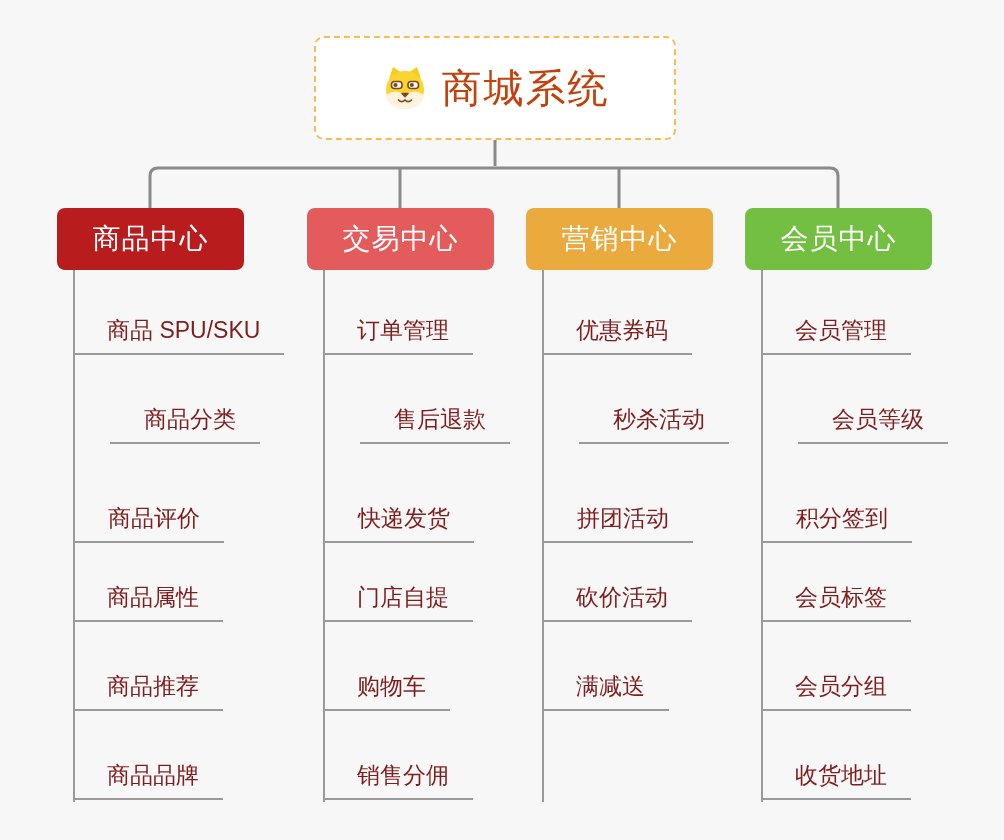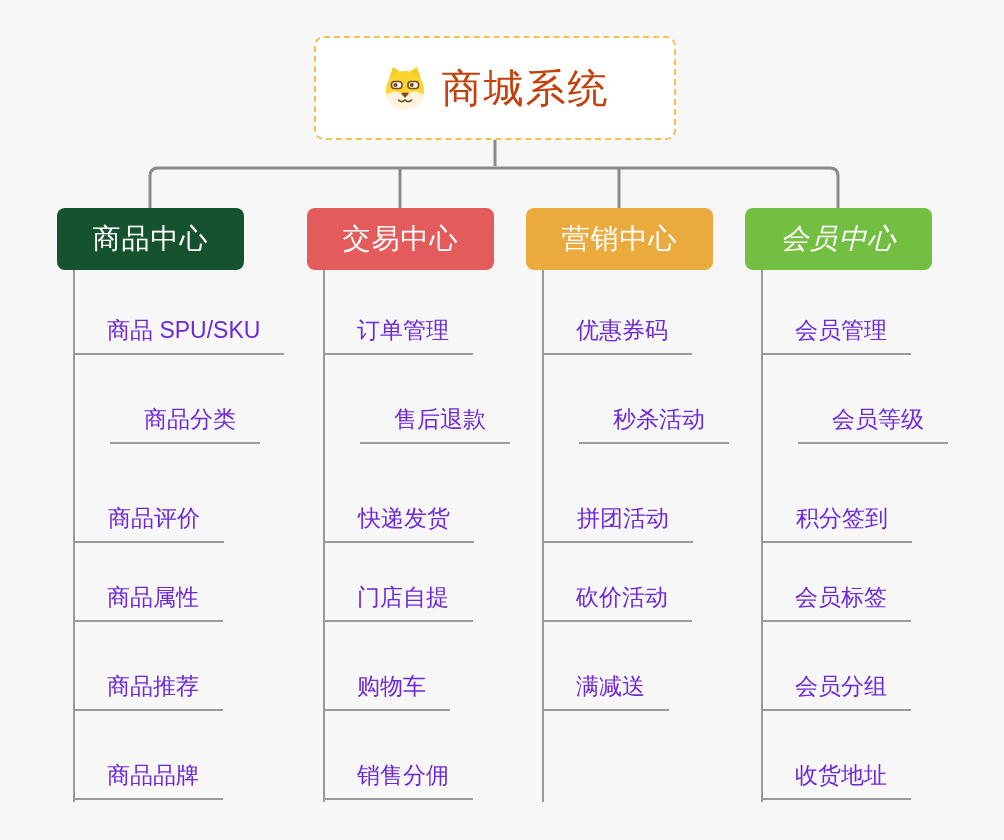--- a/index.html
+++ b/index.html
@@ -40,36 +40,36 @@
     border-radius:8px;
     display:flex;align-items:center;justify-content:center;
     color:#ffffff;
     font-size:28px;
     letter-spacing:1px;
     white-space:nowrap;
   }
   .bbox0{left:57px;}
   .bbox1{left:307px;}
   .bbox2{left:526px;}
-  .bbox3{left:745px;font-style:italic;}
+  .bbox3{left:745px;}
   
   .branch-col{
     position:absolute;top:270px;
     height:532px;width:240px;
     border-left:2px solid #9a9a9a;
   }
   .col0{left:73px;}
   .col1{left:323px;}
   .col2{left:542px;}
   .col3{left:761px;}
   .leaf{
     position:absolute;left:-2px;
     white-space:nowrap;
     font-size:23px;
-    color:#6d28d9;
+    color:#7f1d1d;
     padding:0 24px 7px 34px;
     border-bottom:2px solid #9a9a9a;
     line-height:32px;
   }
   .leaf:nth-child(1){top:44px;}
   .leaf:nth-child(2){top:133px;margin-left:37px;}
   .leaf:nth-child(3){top:232px;padding-left:35px;}
   .leaf:nth-child(4){top:311px;}
   .leaf:nth-child(5){top:400px;}
   .leaf:nth-child(6){top:489px;}
@@ -97,21 +97,21 @@
         <rect x="27" y="17.5" width="10.5" height="7" rx="3" fill="#ffffff" stroke="#7a4a1e" stroke-width="1.6"></rect>
         <circle cx="14.5" cy="21" r="2.1" fill="#7a4a1e"></circle>
         <circle cx="30.8" cy="21" r="2.1" fill="#7a4a1e"></circle>
         <path d="M21,29.5 L27,29.5 L24,32.8 Z" fill="#7a4a1e" stroke="#7a4a1e" stroke-width="1.4" stroke-linejoin="round"></path>
         <path d="M17.5,36 Q20.8,39.2 24,36 Q27.2,39.2 30.5,36" fill="none" stroke="#7a4a1e" stroke-width="1.7" stroke-linecap="round"></path>
       </svg>
     </span>
     <span class="root-title">商城系统</span>
   </div>
 
-  <div class="branch-box bbox0" style="background-color: #14532d;">商品中心</div>
+  <div class="branch-box bbox0" style="background-color: #b91c1c;">商品中心</div>
   <div class="branch-box bbox1" style="background-color: rgb(228, 91, 91);">交易中心</div>
   <div class="branch-box bbox2" style="background-color: rgb(234, 170, 62);">营销中心</div>
   <div class="branch-box bbox3" style="background-color: rgb(115, 191, 66);">会员中心</div>
 
   <div class="branch-col col0">
     <div class="leaf">商品 SPU/SKU</div>
     <div class="leaf">商品分类</div>
     <div class="leaf">商品评价</div>
     <div class="leaf">商品属性</div>
     <div class="leaf">商品推荐</div>

